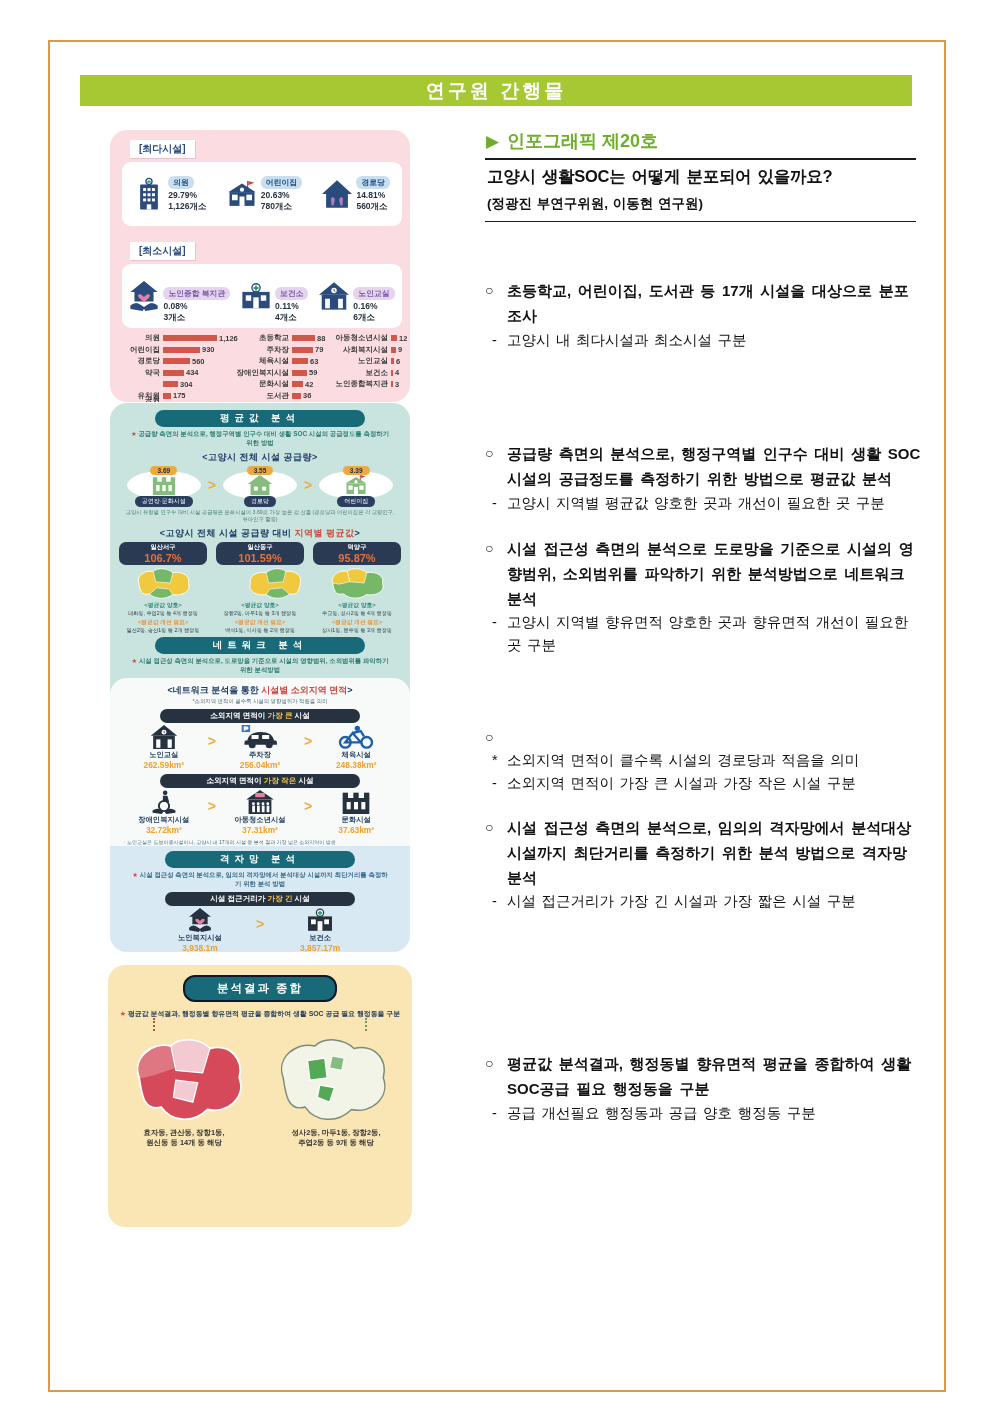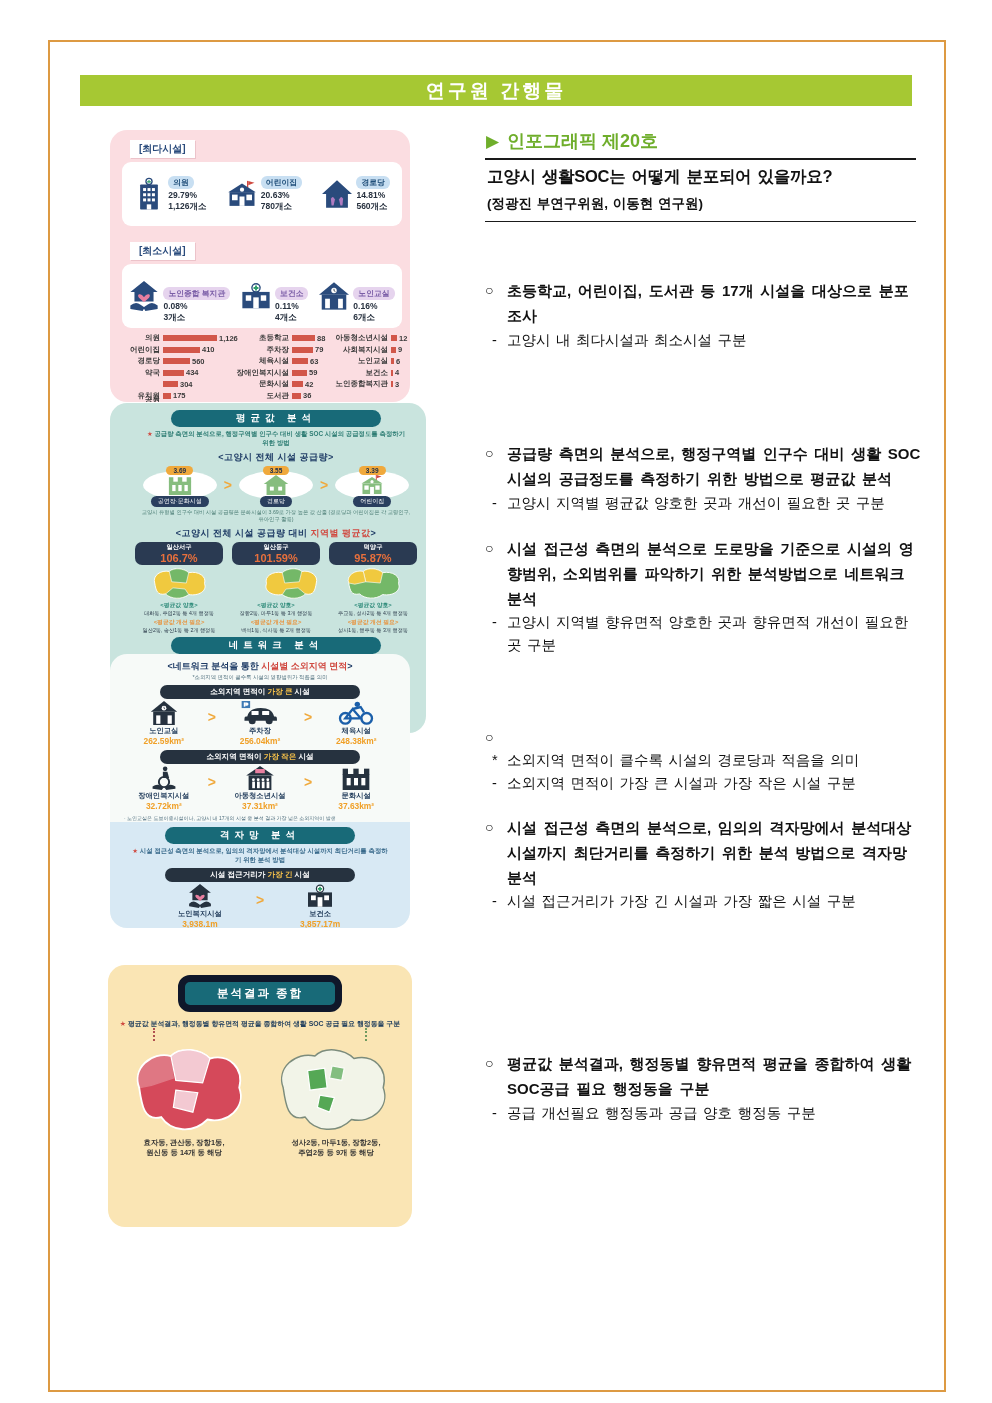--- a/index.html
+++ b/index.html
@@ -5,22 +5,22 @@
   html,body{margin:0;padding:0;}
   body{width:992px;height:1403px;position:relative;background:#fff;
        font-family:"Liberation Sans","DejaVu Sans",sans-serif;overflow:hidden;}
   .frame{position:absolute;left:48px;top:40px;width:894px;height:1348px;border:2px solid #DD9A43;}
   .banner{position:absolute;left:80px;top:75px;width:832px;height:31px;background:#A6C833;color:#fff;
           font-weight:bold;font-size:19px;display:flex;align-items:center;justify-content:center;letter-spacing:3px;}
 
   
   .panel{position:absolute;left:110px;width:300px;overflow:hidden;border-radius:17px;}
   .p1{top:130px;height:272px;background:#FBDDE1;}
-  .p2{top:403px;height:330px;background:#C9E4DE;padding-left:16px;}
-  .p3{top:654px;height:274px;background:#F7FAF8;}
+  .p2{top:403px;height:330px;background:#C9E4DE;}
+  .p3{top:678px;height:274px;background:#F7FAF8;}
   .p4{top:965px;height:262px;background:#FAE5B4;left:108px;width:304px;}
 
   svg.ic{fill:currentColor;display:block;}
 
   
   .tag{position:absolute;left:20px;background:#fff;color:#2A4B7C;font-weight:bold;font-size:10px;
        padding:2px 9px;box-shadow:1px 1px 0 #ecc3ca;}
   .t1{top:10px}.t2{top:112px}
   .card{position:absolute;left:12px;width:276px;height:64px;background:#fff;border-radius:9px;
         display:flex;align-items:center;justify-content:space-around;padding:0 2px;}
@@ -86,21 +86,21 @@
   .sep{font-size:14px;font-weight:bold;color:#F0A93C;margin-bottom:14px;}
   .p3-notes{margin:4px 0 0 14px;font-size:5px;color:#4A6A7A;line-height:1.45;}
   .grid-sec{position:absolute;left:0;right:0;top:168px;bottom:0;background:#D8E9F4;}
   .grid-sec .pillhead{width:190px;margin-top:5px;}
   .grid-sec .star-desc{color:#3A6B8C;}
   .grid-sec .band{width:190px;}
   .grid-sec .items-row{gap:14px;}
 
   
   .p4 .pillhead{width:150px;font-size:11.5px;border-radius:12px;padding:4px 0;margin-top:10px;
-                border:7px solid #0f172a;letter-spacing:2px;}
+                border:2px solid #0f172a;letter-spacing:2px;}
   .p4-desc{margin:7px auto 0;width:286px;text-align:center;font-size:6.9px;font-weight:bold;color:#25425F;line-height:1.4;}
   .arr-row{display:flex;align-items:center;justify-content:center;gap:5px;margin-top:10px;}
   .smiley{width:27px;height:27px;}
   .arrow{height:30px;display:flex;align-items:center;color:#fff;font-weight:bold;font-size:9px;white-space:nowrap;}
   .arrow.red{width:116px;background:#D5495A;justify-content:center;padding-left:14px;
              clip-path:polygon(0 50%,20px 0,20px 26%,100% 26%,100% 74%,20px 74%,20px 100%);}
   .arrow.green{width:126px;background:#54A854;justify-content:center;padding-right:14px;
              clip-path:polygon(100% 50%,calc(100% - 20px) 0,calc(100% - 20px) 26%,0 26%,0 74%,calc(100% - 20px) 74%,calc(100% - 20px) 100%);}
   .p4maps{display:flex;justify-content:center;gap:22px;margin-top:0;}
   .p4map{width:122px;height:96px;}
@@ -367,21 +367,21 @@
   <div class="bars">
     <div class="bar-col" data-col="0">
         <div class="brow">
           <span class="blab" style="width: 40px;">의원</span>
           <span class="bbar" style="width: 54px;"></span>
           <span class="bval">1,126</span>
         </div>
         <div class="brow">
           <span class="blab" style="width: 40px;">어린이집</span>
           <span class="bbar" style="width: 37px;"></span>
-          <span class="bval">410</span>
+          <span class="bval">930</span>
         </div>
         <div class="brow">
           <span class="blab" style="width: 40px;">경로당</span>
           <span class="bbar" style="width: 27px;"></span>
           <span class="bval">560</span>
         </div>
         <div class="brow">
           <span class="blab" style="width: 40px;">약국</span>
           <span class="bbar" style="width: 21px;"></span>
           <span class="bval">434</span>

